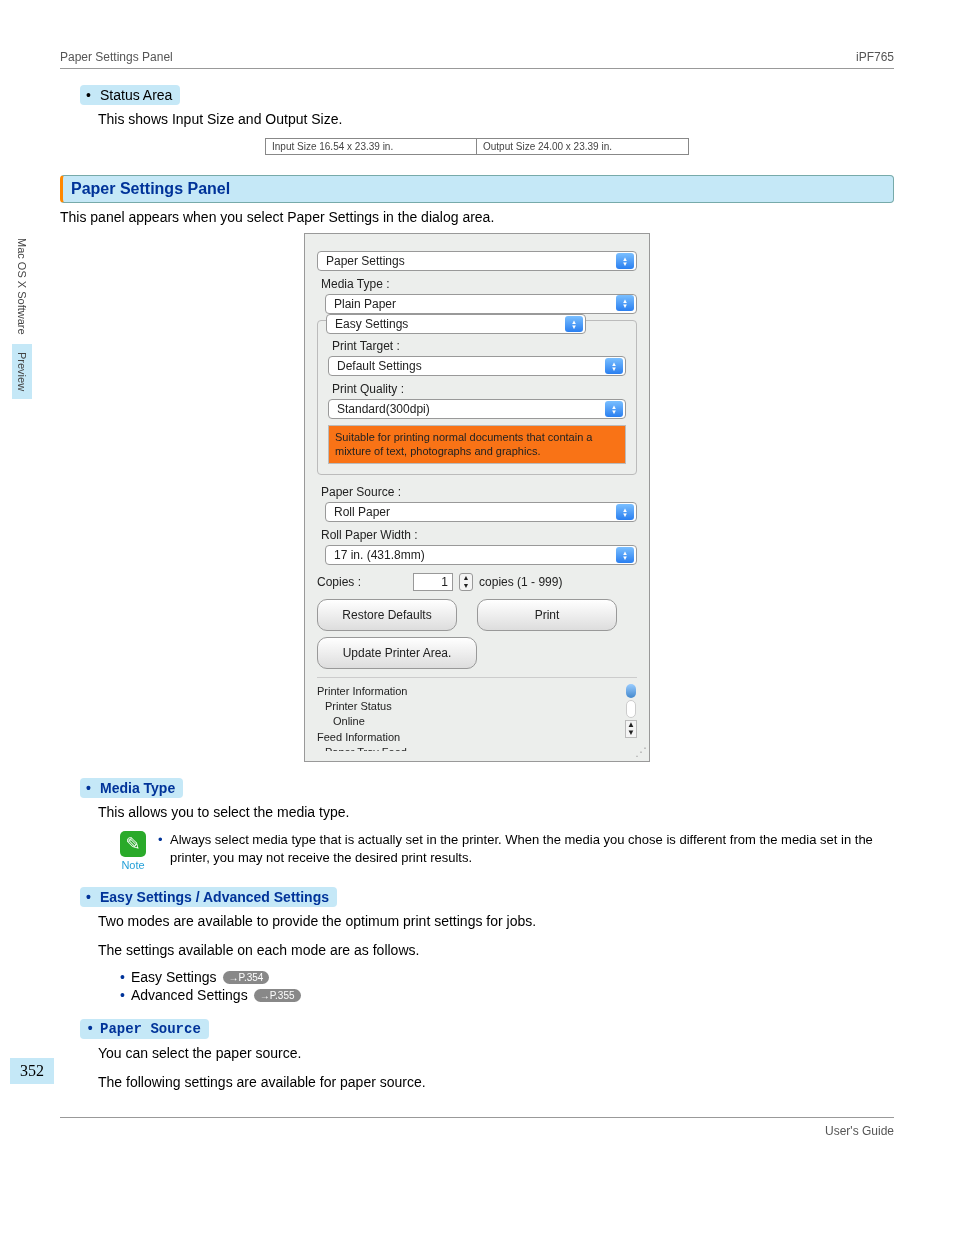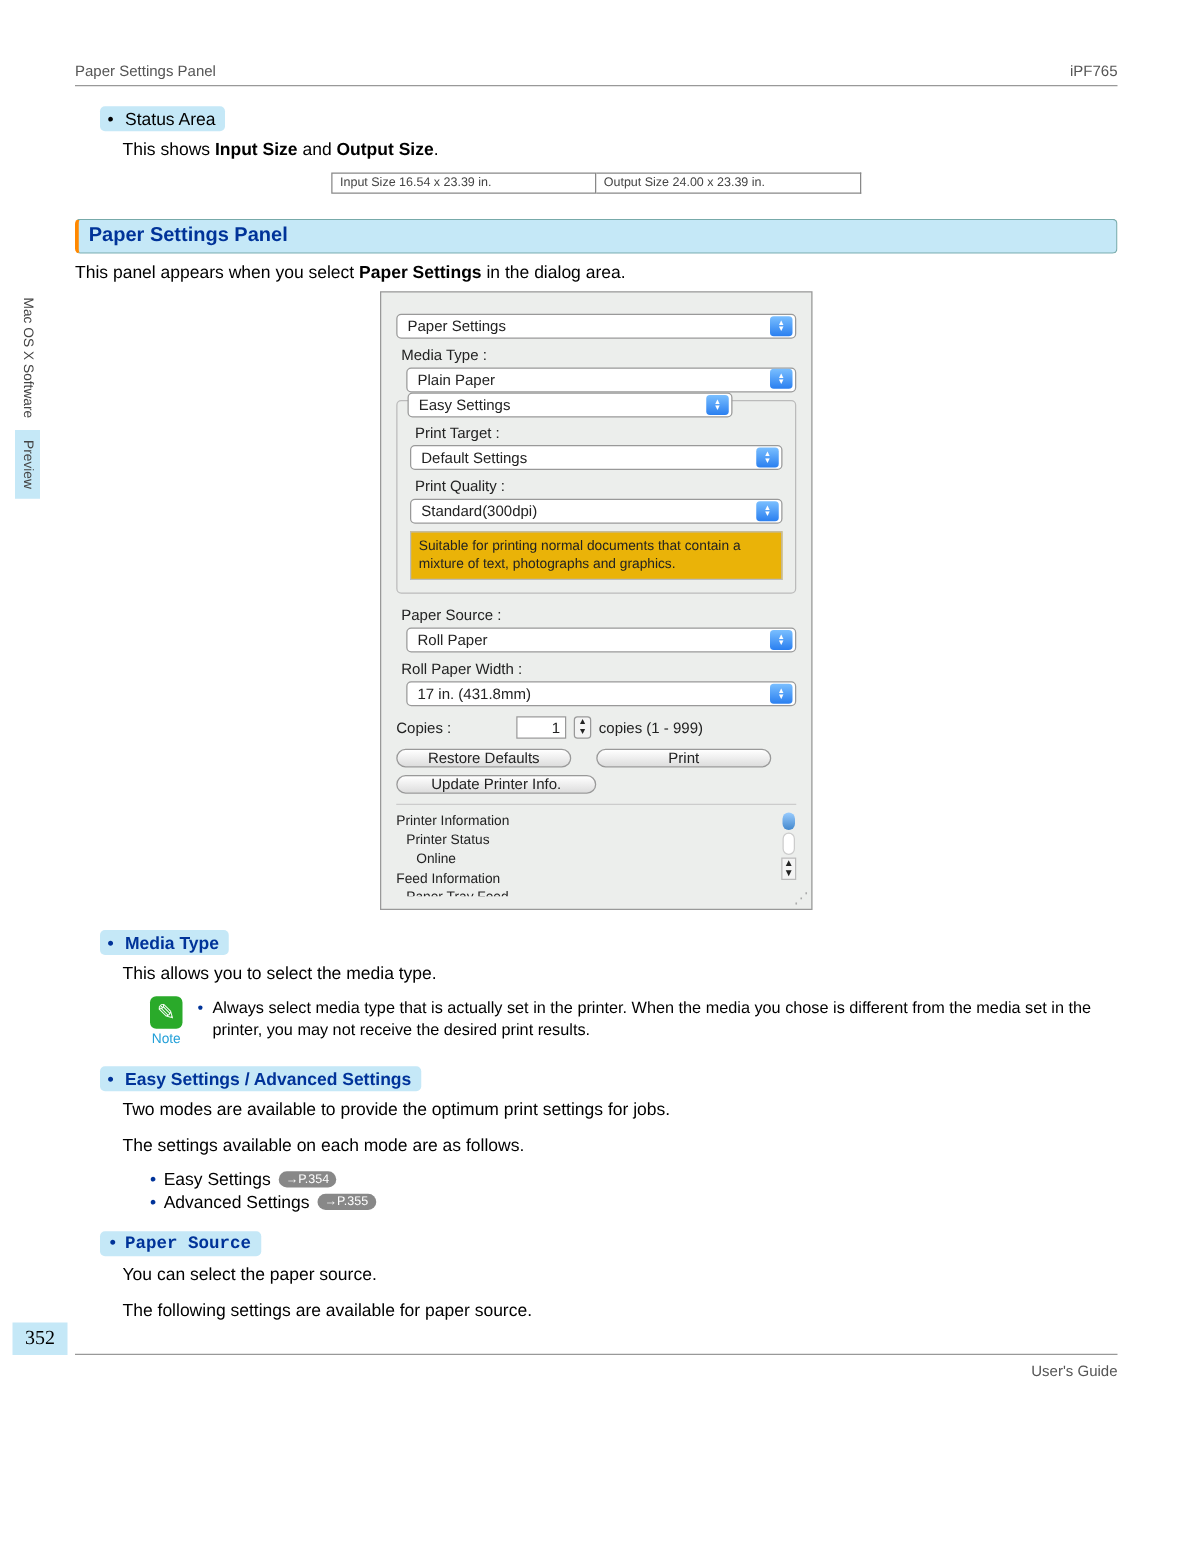--- a/index.html
+++ b/index.html
@@ -142,21 +142,21 @@
       margin: 6px 0 10px 0;
       position: relative;
     }
     .dialog .fieldset-legend {
       position: absolute;
       top: -10px;
       left: 8px;
     }
     .dialog .descbox {
       border: 1px solid #bbb;
-      background: #eab308;
+      background: #f97316;
       padding: 4px 6px;
       font-size: 11px;
       line-height: 1.3;
       margin-top: 4px;
     }
     .dialog .copies-row {
       display: flex;
       align-items: center;
       gap: 6px;
       margin: 8px 0;
@@ -183,21 +183,21 @@
     }
     .dialog .hbtn {
       display: inline-flex;
       align-items: center;
       justify-content: center;
       background: linear-gradient(#fff, #ddd);
       border: 1px solid #999;
       border-radius: 10px;
       padding: 2px 14px;
       font-size: 12px;
-      height: 15px;
+      height: 32px;
     }
     .dialog .btnrow {
       display: flex;
       gap: 20px;
       margin: 6px 0;
     }
     .dialog .btnrow .hbtn:first-child { width: 140px; }
     .dialog .btnrow .hbtn:last-child { width: 140px; }
     .dialog .info-area {
       border-top: 1px solid #ccc;
@@ -311,21 +311,21 @@
       font-family: Georgia, serif;
     }
     .footer {
       border-top: 1px solid #999;
       margin-top: 24px;
       text-align: right;
       font-size: 12px;
       color: #555;
       padding-top: 6px;
     }
-    .bold { font-weight: bold; text-align: right; }
+    .bold { font-weight: normal; text-align: right; }
   </style>
 </head>
 <body>
 
 <div class="side-tabs">
   <div class="side-tab">Mac OS X Software</div>
   <div class="side-tab active">Preview</div>
 </div>
 
 <div class="page-num-side">352</div>
@@ -405,21 +405,21 @@
           <span>▼</span>
         </span>
       <span>copies (1 - 999)</span>
     </div>
 
     <div class="btnrow">
       <span class="hbtn">Restore Defaults</span>
       <span class="hbtn">Print</span>
     </div>
     <div>
-      <span class="hbtn" style="width:160px;">Update Printer Info.</span>
+      <span class="hbtn" style="width:160px;">Update Printer Area.</span>
     </div>
 
     <div class="info-area">
       <div class="info-text">
         <div>Printer Information</div>
         <div style="padding-left:8px;">Printer Status</div>
         <div style="padding-left:16px;">Online</div>
         <div>Feed Information</div>
         <div style="padding-left:8px; overflow:hidden; height:6px;">Paper Tray Feed</div>
       </div>

